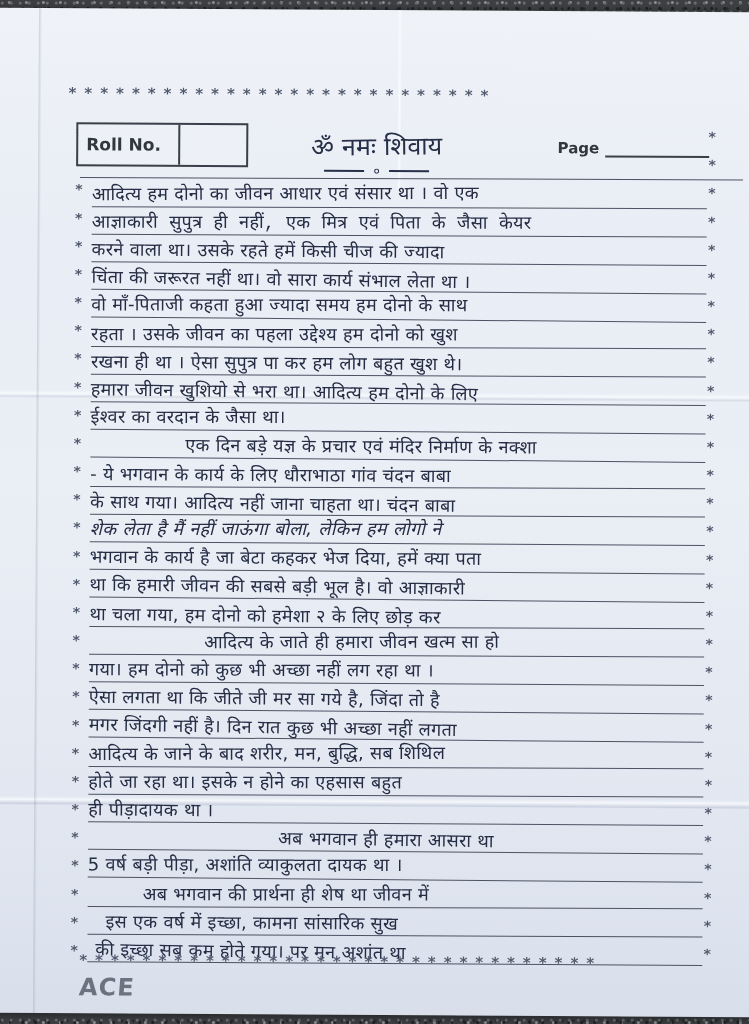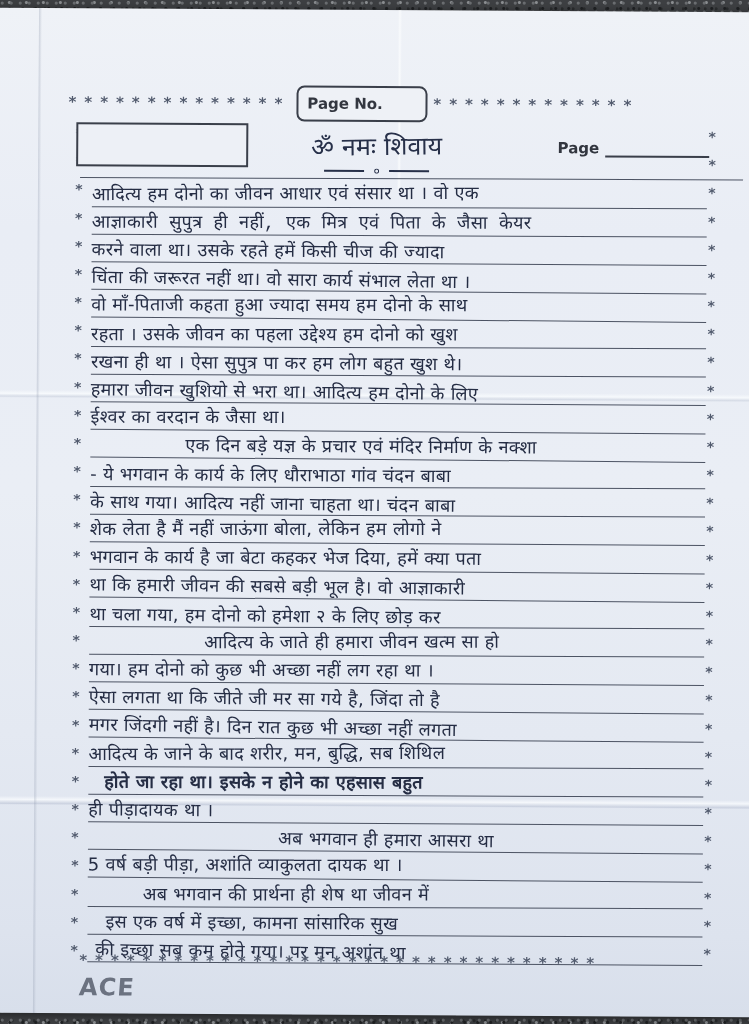--- a/index.html
+++ b/index.html
@@ -72,23 +72,20 @@
 
 <div class="paper">
 
   <div class="crease crease-v1"></div>
   <div class="crease crease-h1"></div>
   <div class="crease crease-h2"></div>
   <div class="crease crease-v2"></div>
 
   <div class="top-row">
     <span class="ast">**************</span>
-    <div class="pageno-box print">
-      <span>Page No.</span>
-    </div>
     <span class="ast" style="flex:1;">*************</span>
   </div>
 
   <div class="side-col side-left">
       <span>*</span>
       <span>*</span>
       <span>*</span>
       <span>*</span>
       <span>*</span>
       <span>*</span>
@@ -144,20 +141,21 @@
       <span>*</span>
       <span>*</span>
       <span>*</span>
       <span>*</span>
       <span>*</span>
       <span>*</span>
       <span>*</span>
     </div>
 
   <div class="rollno-box print">
+    <div class="lbl">Roll No.</div>
     <div class="cell"></div>
   </div>
 
   <div class="invocation">
     <span class="txt">ॐ नमः शिवाय</span>
     <div class="flourish">
       <span class="dash"></span>
       <span class="dot">०</span>
       <span class="dash"></span>
     </div>
@@ -201,21 +199,21 @@
       <div class="line" style="transform: rotate(0.16deg);">
         <span class="ink" style="left: 95px; transform: rotate(-0.125deg);">एक दिन बड़े यज्ञ के प्रचार एवं मंदिर निर्माण के नक्शा</span>
       </div>
       <div class="line" style="transform: rotate(-0.16deg);">
         <span class="ink" style="left: 0px; transform: rotate(0.125deg);">- ये भगवान के कार्य के लिए धौराभाठा गांव चंदन बाबा</span>
       </div>
       <div class="line" style="transform: rotate(-0.08deg);">
         <span class="ink" style="left: 0px; transform: rotate(0.375deg);">के साथ गया। आदित्य नहीं जाना चाहता था। चंदन बाबा</span>
       </div>
       <div class="line" style="transform: rotate(0deg);">
-        <span class="ink" style="left: 0px; transform: rotate(-0.375deg);">शेक लेता है मैं नहीं जाऊंगा बोला, लेकिन हम लोगो ने</span>
+        <span class="ink" style="left: 0px; transform: rotate(-0.375deg); font-style: italic;">शेक लेता है मैं नहीं जाऊंगा बोला, लेकिन हम लोगो ने</span>
       </div>
       <div class="line" style="transform: rotate(0.08deg);">
         <span class="ink" style="left: 0px; transform: rotate(-0.125deg);">भगवान के कार्य है जा बेटा कहकर भेज दिया, हमें क्या पता</span>
       </div>
       <div class="line" style="transform: rotate(0.16deg);">
         <span class="ink" style="left: 0px; transform: rotate(0.125deg);">था कि हमारी जीवन की सबसे बड़ी भूल है। वो आज्ञाकारी</span>
       </div>
       <div class="line" style="transform: rotate(-0.16deg);">
         <span class="ink" style="left: 0px; transform: rotate(0.375deg);">था चला गया, हम दोनो को हमेशा २ के लिए छोड़ कर</span>
       </div>
@@ -228,21 +226,21 @@
       <div class="line" style="transform: rotate(0.08deg);">
         <span class="ink" style="left: 0px; transform: rotate(0.125deg);">ऐसा लगता था कि जीते जी मर सा गये है, जिंदा तो है</span>
       </div>
       <div class="line" style="transform: rotate(0.16deg);">
         <span class="ink" style="left: 0px; transform: rotate(0.375deg);">मगर जिंदगी नहीं है। दिन रात कुछ भी अच्छा नहीं लगता</span>
       </div>
       <div class="line" style="transform: rotate(-0.16deg);">
         <span class="ink" style="left: 0px; transform: rotate(-0.375deg);">आदित्य के जाने के बाद शरीर, मन, बुद्धि, सब शिथिल</span>
       </div>
       <div class="line" style="transform: rotate(-0.08deg);">
-        <span class="ink" style="left: 16px; transform: rotate(-0.125deg); font-weight: bold;">होते जा रहा था। इसके न होने का एहसास बहुत</span>
+        <span class="ink" style="left: 0px; transform: rotate(-0.125deg);">होते जा रहा था। इसके न होने का एहसास बहुत</span>
       </div>
       <div class="line" style="transform: rotate(0deg);">
         <span class="ink" style="left: 0px; transform: rotate(0.125deg);">ही पीड़ादायक था ।</span>
       </div>
       <div class="line" style="transform: rotate(0.08deg);">
         <span class="ink" style="left: 190px; transform: rotate(0.375deg);">अब भगवान ही हमारा आसरा था</span>
       </div>
       <div class="line" style="transform: rotate(0.16deg);">
         <span class="ink" style="left: 0px; transform: rotate(-0.375deg);">5 वर्ष बड़ी पीड़ा, अशांति व्याकुलता दायक था ।</span>
       </div>

